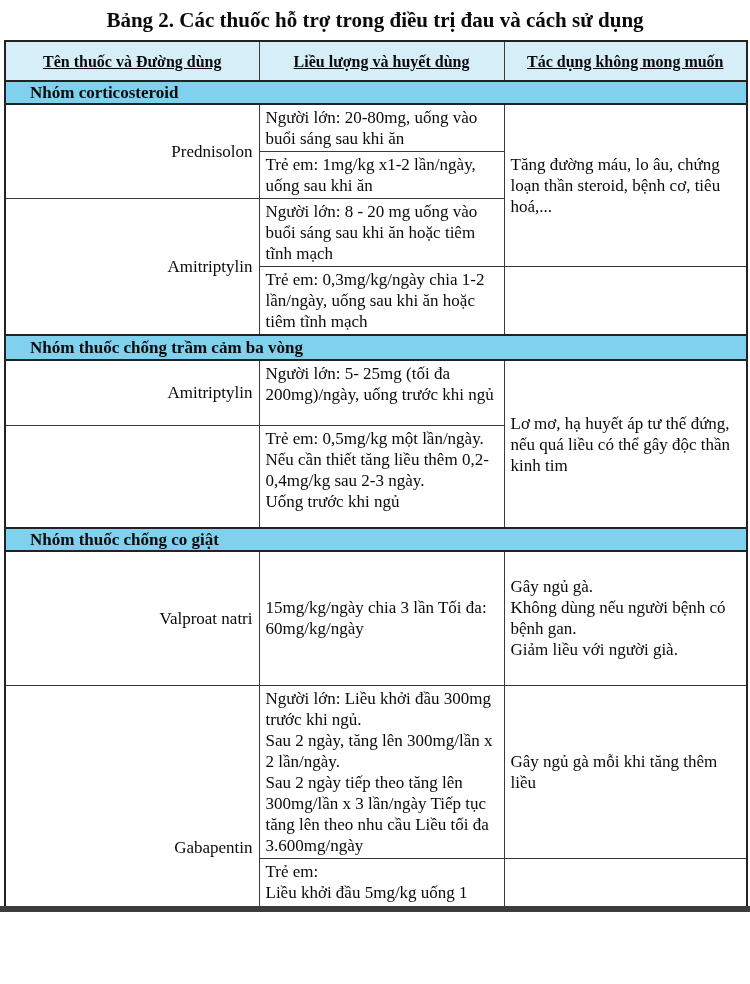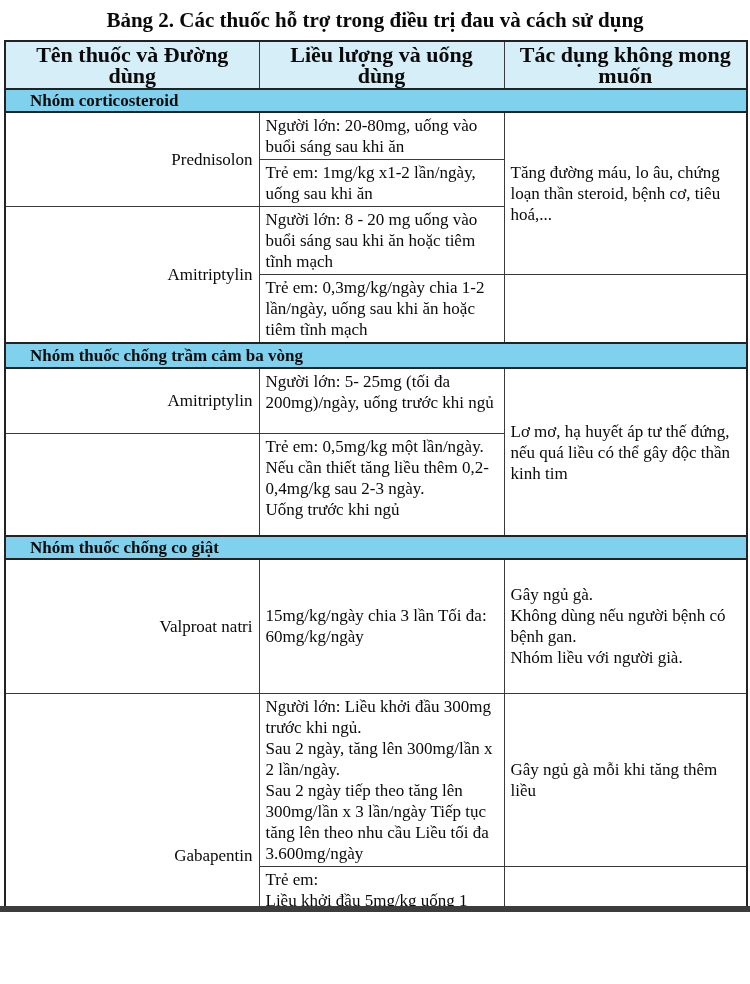--- a/index.html
+++ b/index.html
@@ -39,22 +39,23 @@
     vertical-align: top;
     text-align: left;
     white-space: pre-line;
     overflow: hidden;
   }
   th {
     background: var(--header-bg, #d6eef8);
     font-weight: bold;
     text-align: center;
     vertical-align: middle;
-    font-size: 22px;
+    font-size: 16px;
     border-bottom: 2px solid var(--border-outer, #222222);
+    text-decoration: underline;
   }
   tr.section-row td {
     background: var(--section-bg, #7fd1ee);
     font-weight: bold;
     vertical-align: middle;
     padding: 0 24px;
     border-top: 2px solid var(--border-outer, #222222);
     border-bottom: 2px solid var(--border-outer, #222222);
   }
   td.drug { vertical-align: middle; text-align: right; }
@@ -76,21 +77,21 @@
 
   <table class="drug-table">
     <colgroup>
         <col class="c1">
         <col class="c2">
         <col class="c3">
       </colgroup>
     <thead>
       <tr style="height:40px;">
         <th>Tên thuốc và Đường dùng</th>
-        <th>Liều lượng và uống dùng</th>
+        <th>Liều lượng và huyết dùng</th>
         <th>Tác dụng không mong muốn</th>
       </tr>
     </thead>
     <tbody>
       <tr class="section-row" style="height:23px;">
         <td colspan="3">Nhóm corticosteroid</td>
       </tr>
       <tr style="height:40px;">
         <td class="drug" rowspan="2">Prednisolon</td>
         <td class="dose">Người lớn: 20-80mg, uống vào buổi sáng sau khi ăn</td>
@@ -123,21 +124,21 @@
       </tr>
 
       <tr class="section-row" style="height:23px;">
         <td colspan="3">Nhóm thuốc chống co giật</td>
       </tr>
       <tr style="height:134px;">
         <td class="drug">Valproat natri</td>
         <td class="dose dose-mid">15mg/kg/ngày chia 3 lần Tối đa: 60mg/kg/ngày</td>
         <td class="adr">Gây ngủ gà.
 Không dùng nếu người bệnh có bệnh gan.
-Nhóm liều với người già.</td>
+Giảm liều với người già.</td>
       </tr>
       <tr style="height:170px;">
         <td class="drug" rowspan="2">Gabapentin</td>
         <td class="dose">Người lớn: Liều khởi đầu 300mg trước khi ngủ.
 Sau 2 ngày, tăng lên 300mg/lần x 2 lần/ngày.
 Sau 2 ngày tiếp theo tăng lên 300mg/lần x 3 lần/ngày Tiếp tục tăng lên theo nhu cầu Liều tối đa 3.600mg/ngày</td>
         <td class="adr">Gây ngủ gà mỗi khi tăng thêm liều</td>
       </tr>
       <tr style="height:143px;">
         <td class="dose">Trẻ em:

